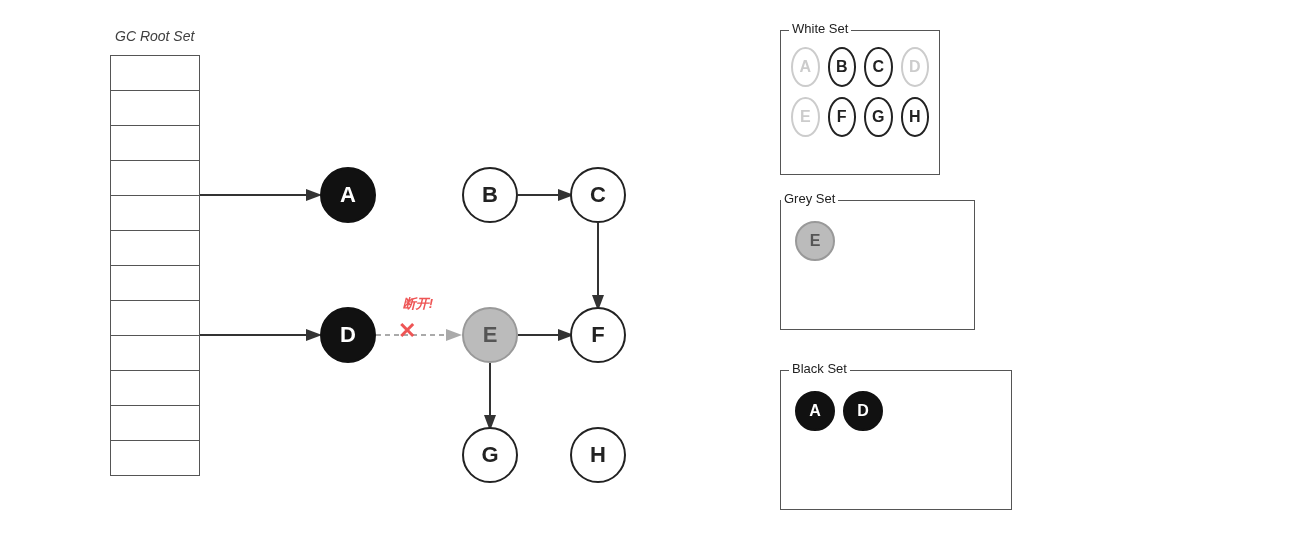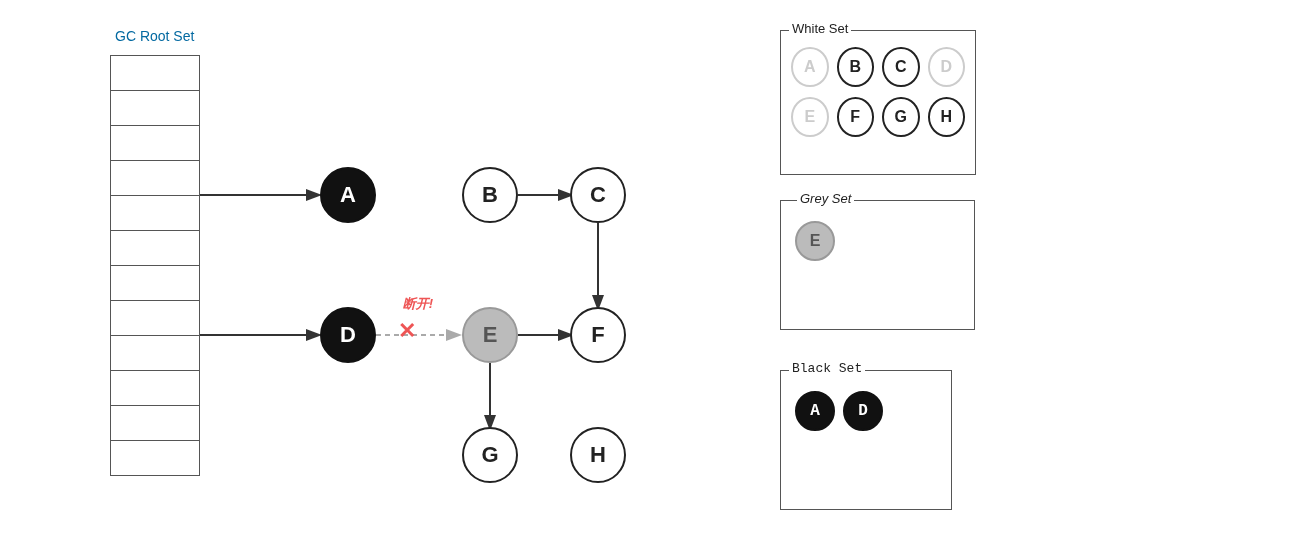--- a/index.html
+++ b/index.html
@@ -18,21 +18,22 @@
       width: 1303px;
       height: 560px;
     }
 
     
     .gc-root-label {
       position: absolute;
       top: 28px;
       left: 115px;
       font-size: 14px;
-      color: #0369a1;
+      color: #404040;
+      font-style: italic;
     }
 
     .gc-root-table {
       position: absolute;
       top: 55px;
       left: 110px;
       width: 90px;
       border-collapse: collapse;
     }
 
@@ -246,46 +247,46 @@
   <div class="node node-white" style="left: 570px; top: 427px;">
     <span>H</span>
   </div>
 
   <div class="broken-label" style="left: 388px; top: 295px; width: 60px; font-style: italic;">
     <span>断开!</span>
   </div>
 
   <div class="broken-x" style="left: 398px; top: 318px;">✕</div>
 
-  <div class="set-box" style="left: 780px; top: 30px; width: 196px; height: 145px;">
+  <div class="set-box" style="left: 780px; top: 30px; width: 160px; height: 145px;">
     <div class="set-label" style="top: -10px; left: 8px;">White Set</div>
 
     <div style="display:flex; align-items:center; padding: 12px 6px 0 6px;">
       <div class="set-node set-node-faded">A</div>
       <div class="set-node" style="background:#fff;">B</div>
       <div class="set-node" style="background:#fff;">C</div>
       <div class="set-node" style="color:#ccc;border-color:#ccc;">D</div>
     </div>
 
     <div style="display:flex; align-items:center; padding: 2px 6px 0 6px;">
       <div class="set-node set-node-faded">E</div>
       <div class="set-node" style="background:#fff;">F</div>
       <div class="set-node" style="background:#fff;">G</div>
       <div class="set-node" style="background:#fff;">H</div>
     </div>
   </div>
 
   <div class="set-box" style="left: 780px; top: 200px; width: 195px; height: 130px;">
-    <div class="set-label" style="top: -10px; left: 16px; font-style: italic;">Grey Set</div>
+    <div class="set-label" style="top: -10px; left: 0;">Grey Set</div>
     <div style="display:flex; align-items:center; padding: 16px 10px 0 10px;">
       <div class="set-node" style="background:#bbb; color:#555; border-color:#999;">E</div>
     </div>
   </div>
 
-  <div class="set-box" style="left: 780px; top: 370px; width: 172px; height: 140px; font-family: Liberation Mono, monospace;">
+  <div class="set-box" style="left: 780px; top: 370px; width: 232px; height: 140px;">
     <div class="set-label" style="top: -10px; left: 8px;">Black Set</div>
     <div style="display:flex; align-items:center; padding: 16px 10px 0 10px;">
       <div class="set-node set-node-black">A</div>
       <div class="set-node set-node-black">D</div>
     </div>
   </div>
 
 </div>
 
 </body></html>

